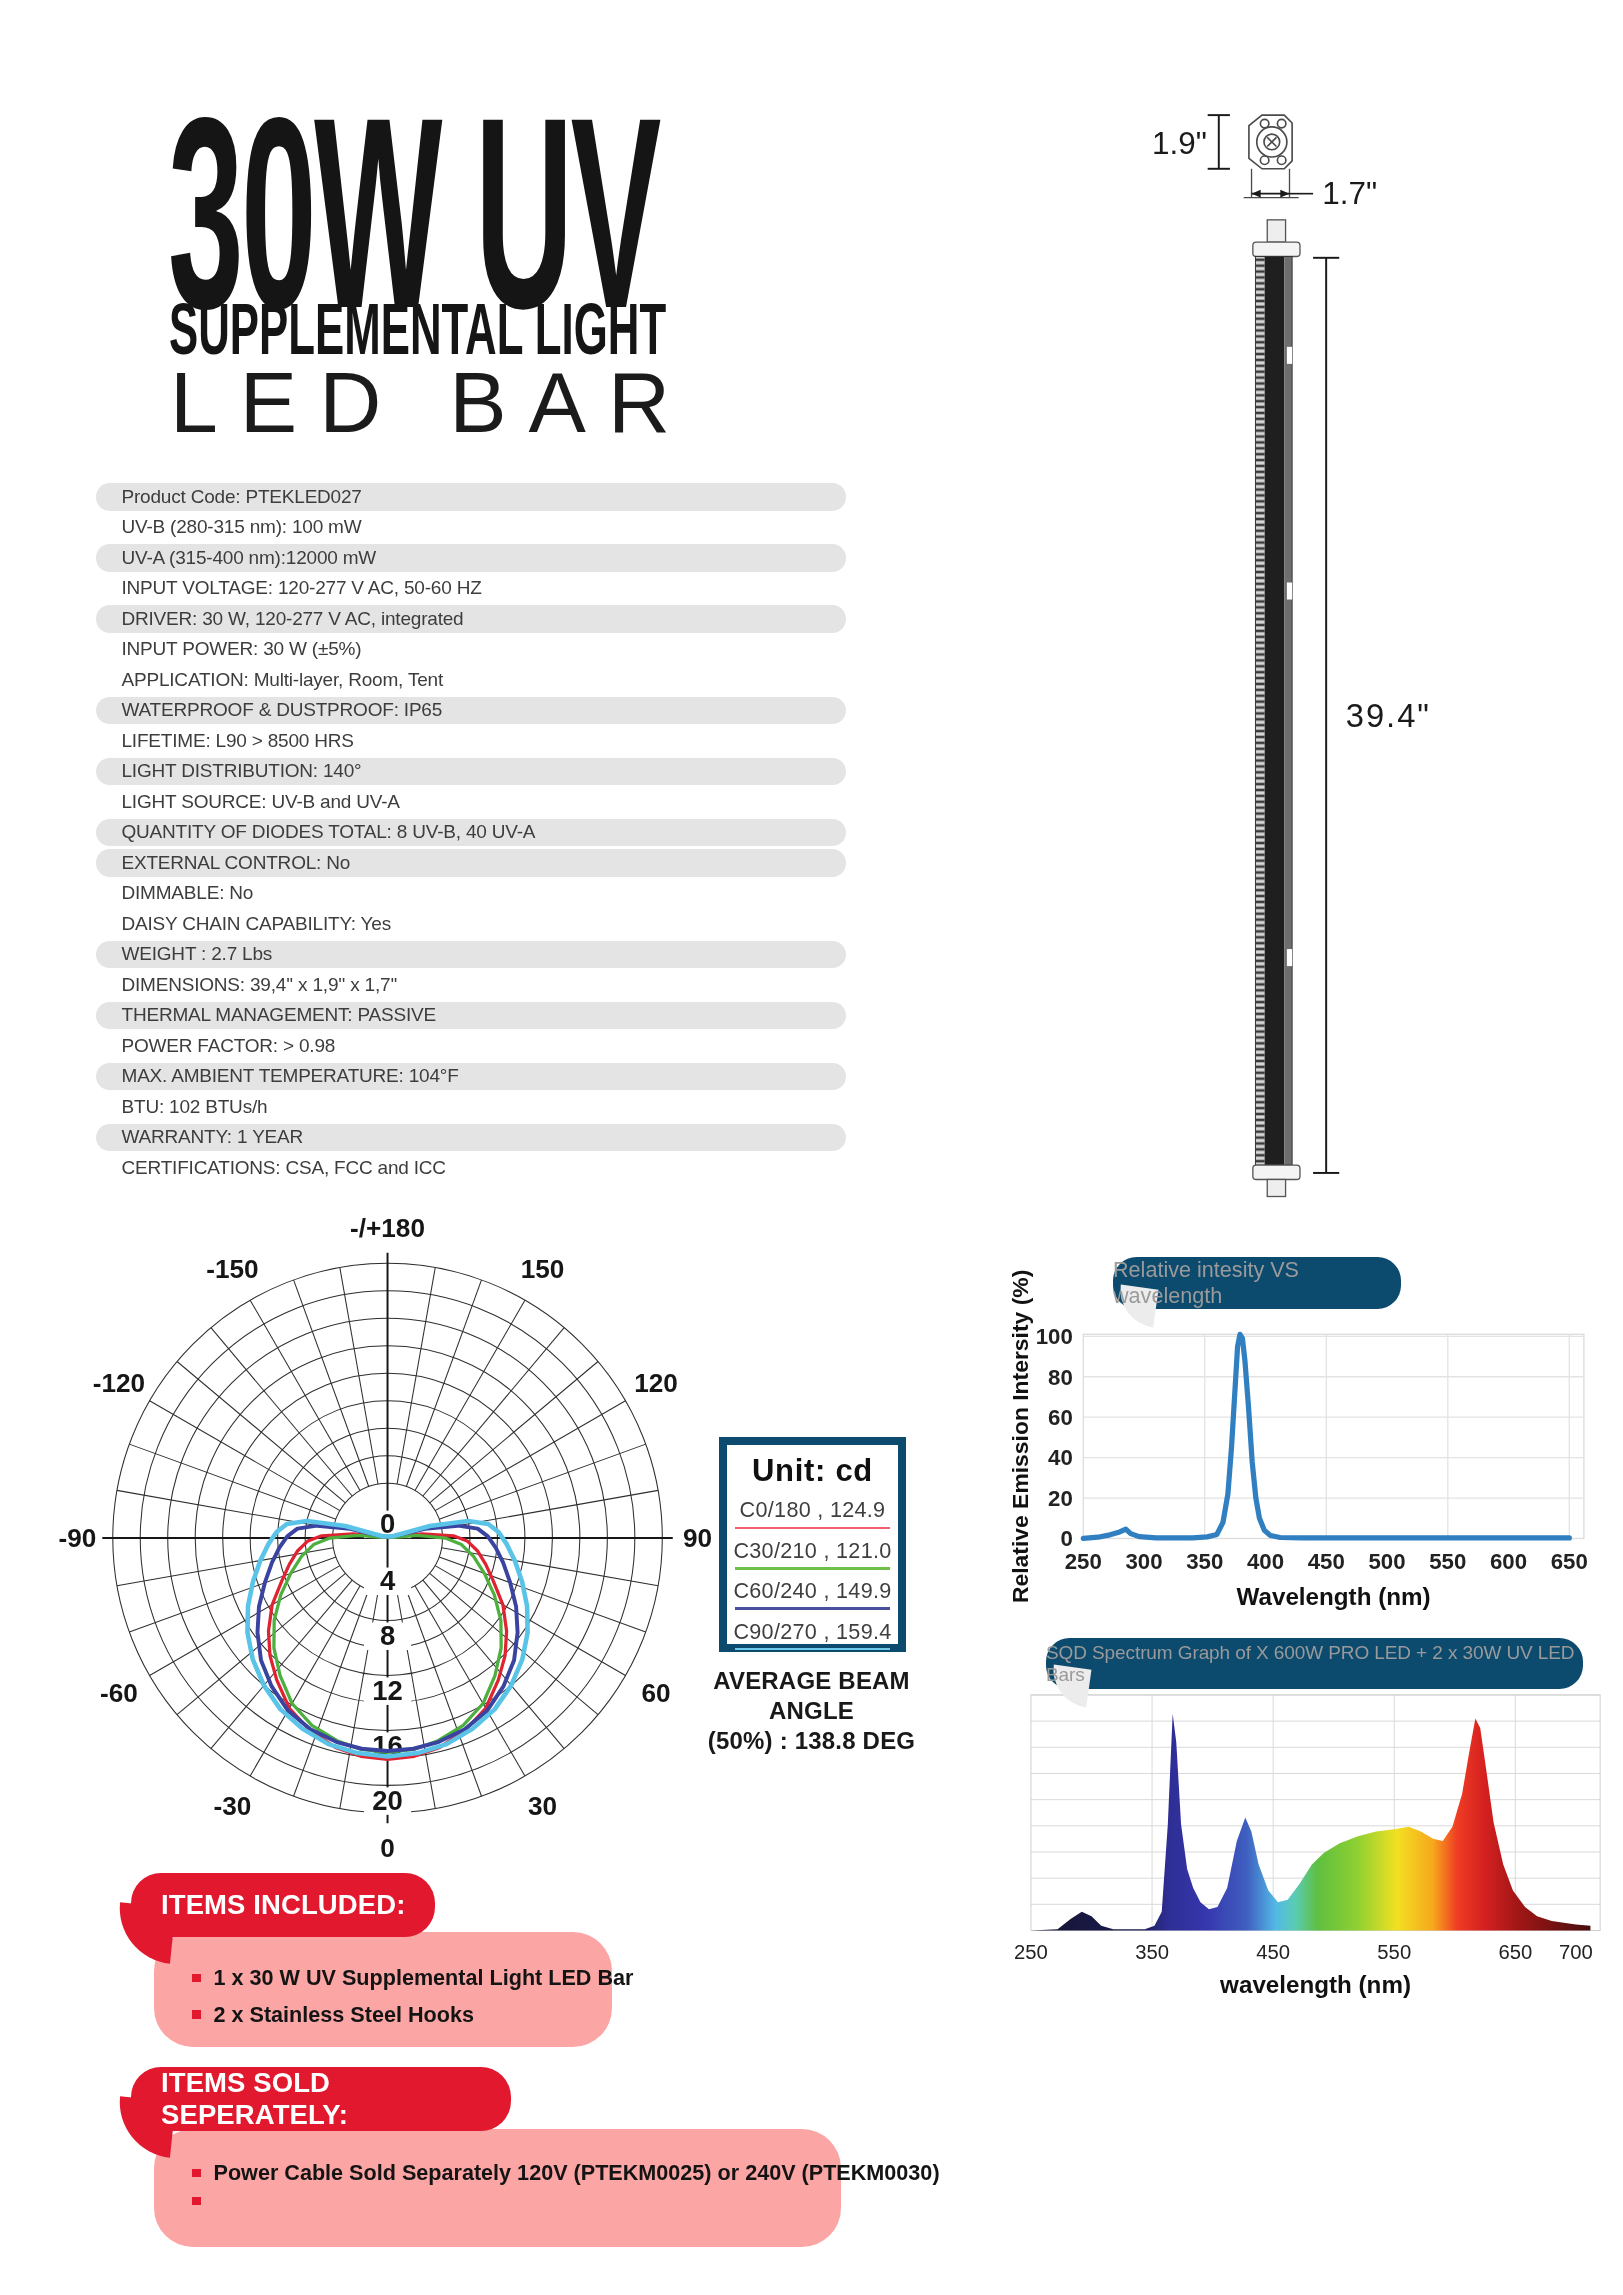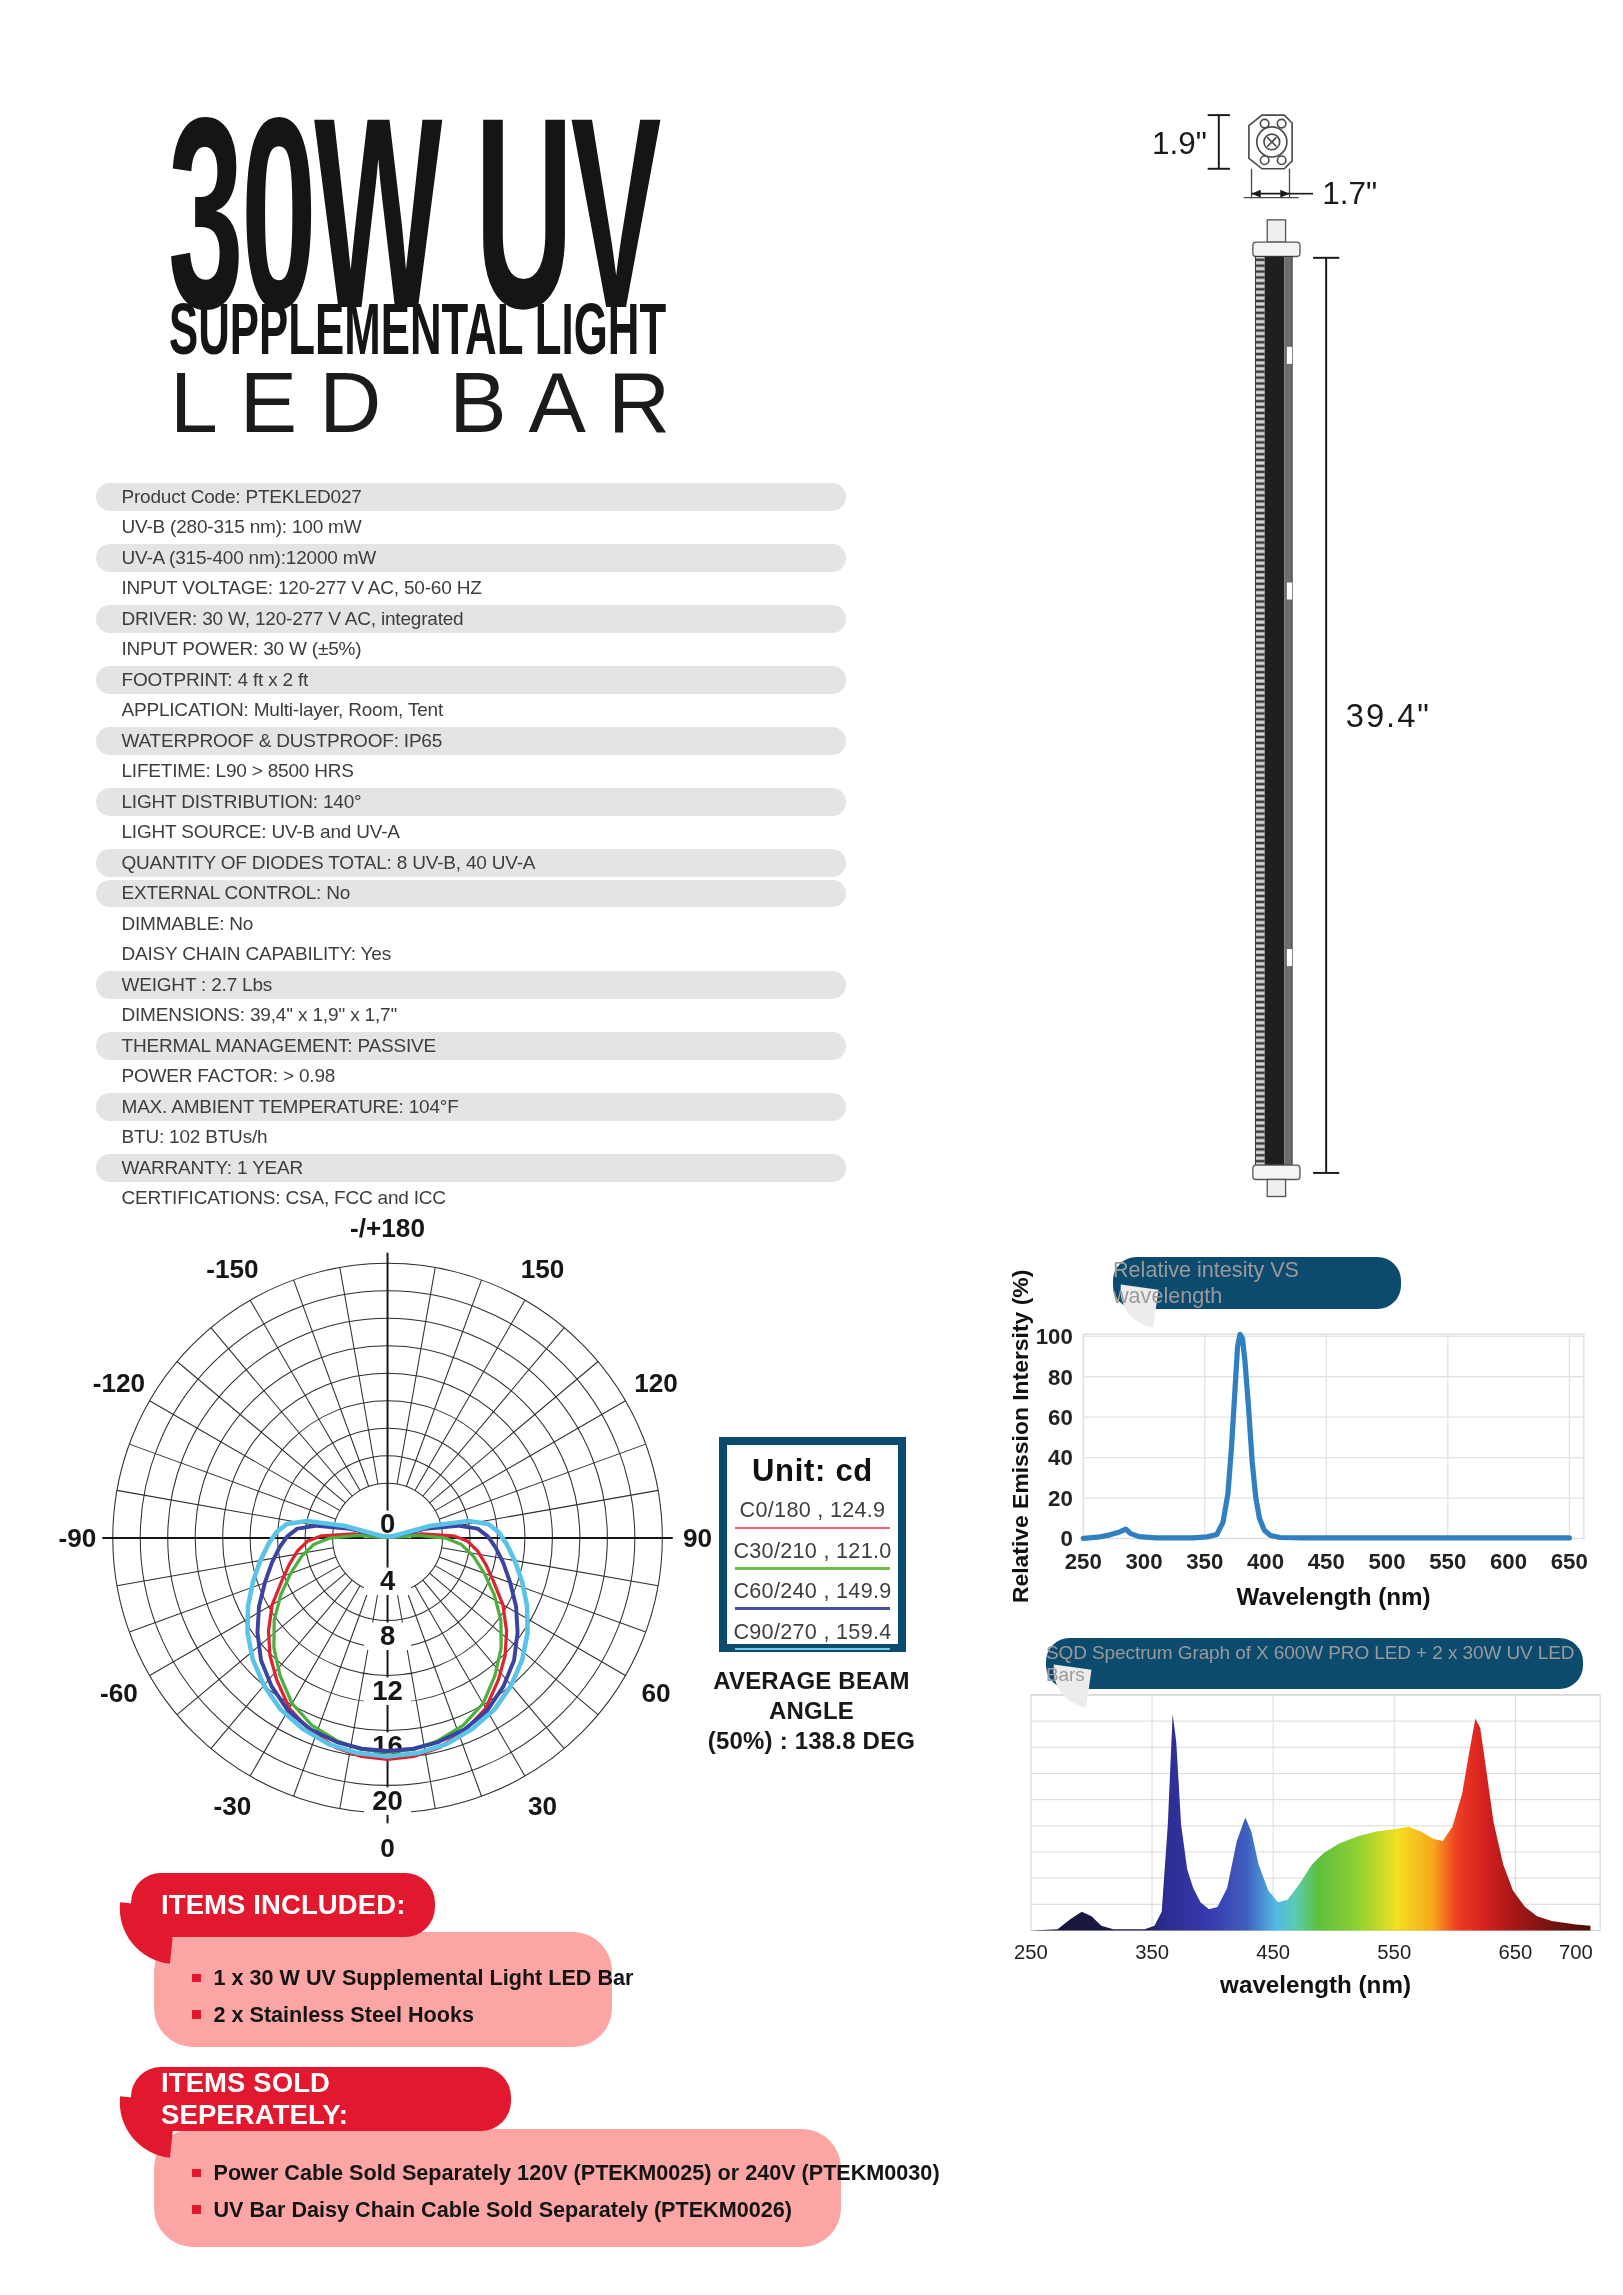--- a/index.html
+++ b/index.html
@@ -69,21 +69,20 @@
   <div class="t2">SUPPLEMENTAL LIGHT</div>
   <div class="t3">LED BAR</div>
 
   <div class="specs" id="specList">
       <div class="spec-row shaded">Product Code:  PTEKLED027</div>
       <div class="spec-row">UV-B (280-315 nm): 100 mW</div>
       <div class="spec-row shaded">UV-A (315-400 nm):12000 mW</div>
       <div class="spec-row">INPUT VOLTAGE: 120-277 V AC, 50-60 HZ</div>
       <div class="spec-row shaded">DRIVER: 30 W, 120-277 V AC, integrated</div>
       <div class="spec-row">INPUT POWER: 30 W (±5%)</div>
-      <div class="spec-row shaded">FOOTPRINT: 4 ft x 2 ft</div>
       <div class="spec-row">APPLICATION: Multi-layer, Room, Tent</div>
       <div class="spec-row shaded">WATERPROOF &amp; DUSTPROOF: IP65</div>
       <div class="spec-row">LIFETIME: L90 &gt; 8500 HRS</div>
       <div class="spec-row shaded">LIGHT DISTRIBUTION: 140°</div>
       <div class="spec-row">LIGHT SOURCE: UV-B and UV-A</div>
       <div class="spec-row shaded">QUANTITY OF DIODES TOTAL: 8 UV-B, 40 UV-A</div>
       <div class="spec-row shaded">EXTERNAL CONTROL: No</div>
       <div class="spec-row">DIMMABLE: No</div>
       <div class="spec-row">DAISY CHAIN CAPABILITY: Yes</div>
       <div class="spec-row shaded">WEIGHT : 2.7 Lbs</div>
@@ -359,18 +358,17 @@
   <div class="badge badge2">
     <span>ITEMS SOLD SEPERATELY:</span>
   </div>
   <div class="panel panel2" id="separateList">
       <div class="item-line">
         <span class="bullet"></span>
         <span>Power Cable Sold Separately 120V (PTEKM0025) or 240V (PTEKM0030)</span>
       </div>
       <div class="item-line">
         <span class="bullet"></span>
-        <span>UV Bar Daisy Chain Cable Sold Separately (PTEKM0026)</span>
       </div>
     </div>
 
 </div>
 
 
 </body></html>

